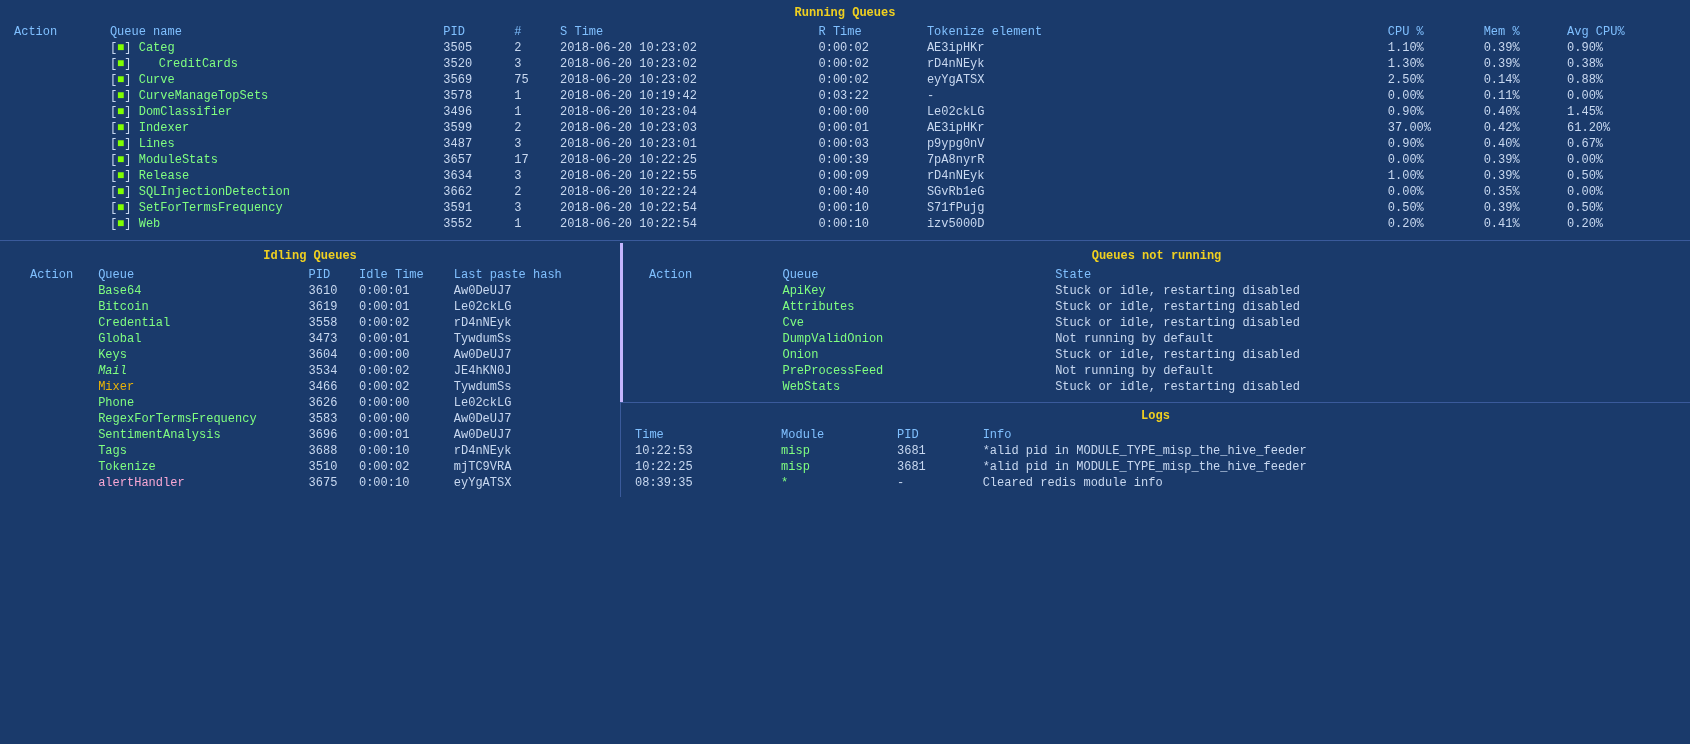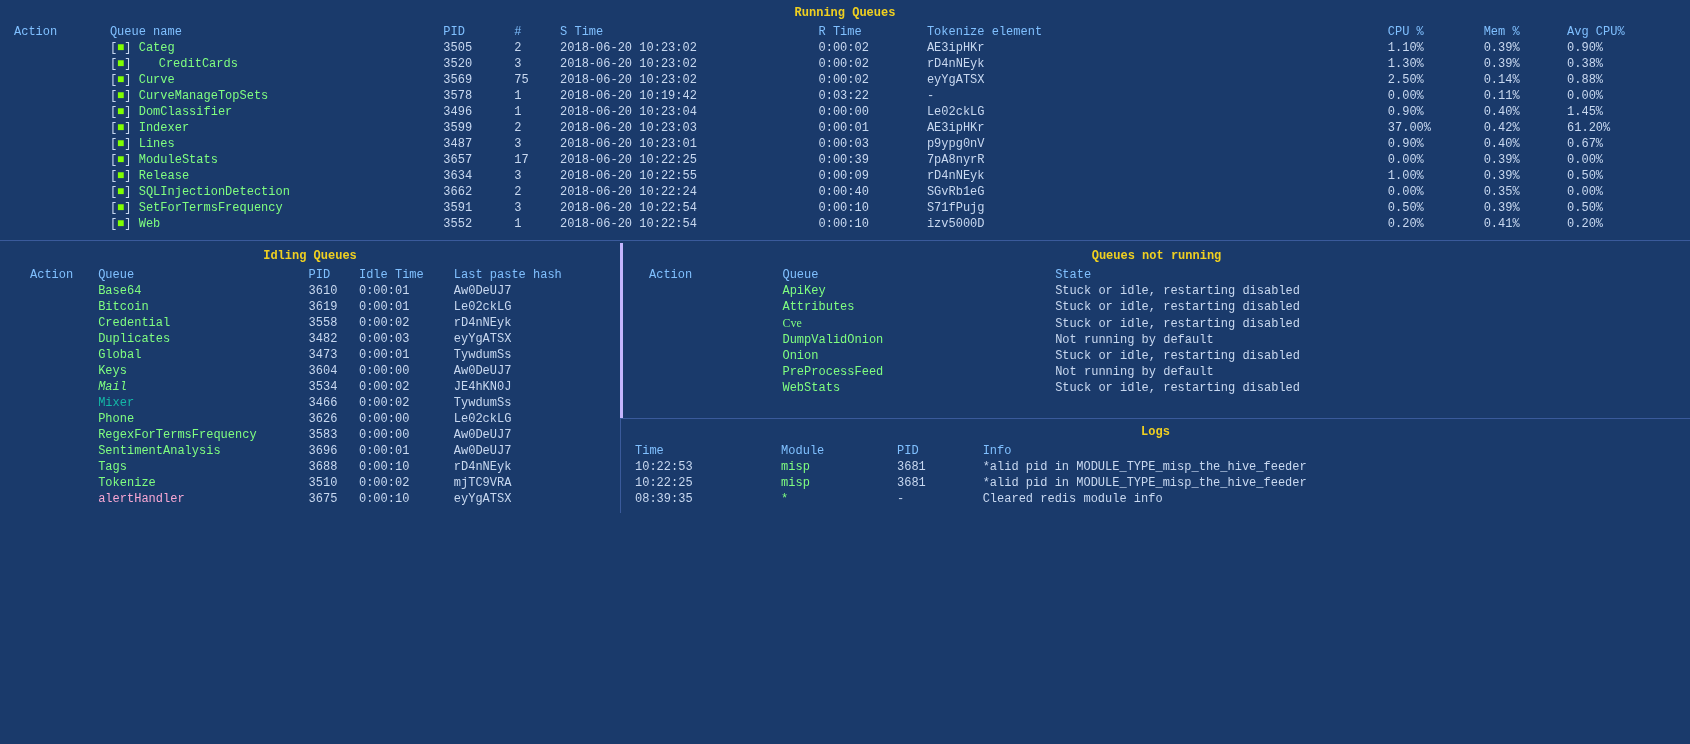--- a/index.html
+++ b/index.html
@@ -313,27 +313,20 @@
     </tr>
           <tr>
       <td style="color:#c8d8f0;"><k></k></td>
       <td style="color:#80ff80;">Credential</td>
       <td>3558</td>
       <td>0:00:02</td>
       <td>rD4nNEyk</td>
     </tr>
           <tr>
       <td style="color:#c8d8f0;"><k></k></td>
-      <td style="color:#80ff80;">Duplicates</td>
-      <td>3482</td>
-      <td>0:00:03</td>
-      <td>eyYgATSX</td>
-    </tr>
-          <tr>
-      <td style="color:#c8d8f0;"><k></k></td>
       <td style="color:#80ff80;">Global</td>
       <td>3473</td>
       <td>0:00:01</td>
       <td>TywdumSs</td>
     </tr>
           <tr>
       <td style="color:#c8d8f0;"><k></k></td>
       <td style="color:#80ff80;">Keys</td>
       <td>3604</td>
       <td>0:00:00</td>
@@ -341,21 +334,21 @@
     </tr>
           <tr>
       <td style="color:#c8d8f0;"><k></k></td>
       <td style="color:#80ff80;font-style:italic;">Mail</td>
       <td>3534</td>
       <td>0:00:02</td>
       <td>JE4hKN0J</td>
     </tr>
           <tr>
       <td style="color:#c8d8f0;"><k></k></td>
-      <td style="color:#14b8a6;">Mixer</td>
+      <td style="color:#eab308;">Mixer</td>
       <td>3466</td>
       <td>0:00:02</td>
       <td>TywdumSs</td>
     </tr>
           <tr>
       <td style="color:#c8d8f0;"><k></k></td>
       <td style="color:#80ff80;">Phone</td>
       <td>3626</td>
       <td>0:00:00</td>
       <td>Le02ckLG</td>
@@ -416,21 +409,21 @@
       <td style="color:#80ff80;">ApiKey</td>
       <td>Stuck or idle, restarting disabled</td>
     </tr>
             <tr>
       <td style="color:#c8d8f0;"><s></s></td>
       <td style="color:#80ff80;">Attributes</td>
       <td>Stuck or idle, restarting disabled</td>
     </tr>
             <tr>
       <td style="color:#c8d8f0;"><s></s></td>
-      <td style="color:#80ff80;font-family:Liberation Serif, serif;">Cve</td>
+      <td style="color:#80ff80;">Cve</td>
       <td>Stuck or idle, restarting disabled</td>
     </tr>
             <tr>
       <td style="color:#c8d8f0;"><s></s></td>
       <td style="color:#80ff80;">DumpValidOnion</td>
       <td>Not running by default</td>
     </tr>
             <tr>
       <td style="color:#c8d8f0;"><s></s></td>
       <td style="color:#80ff80;">Onion</td>

